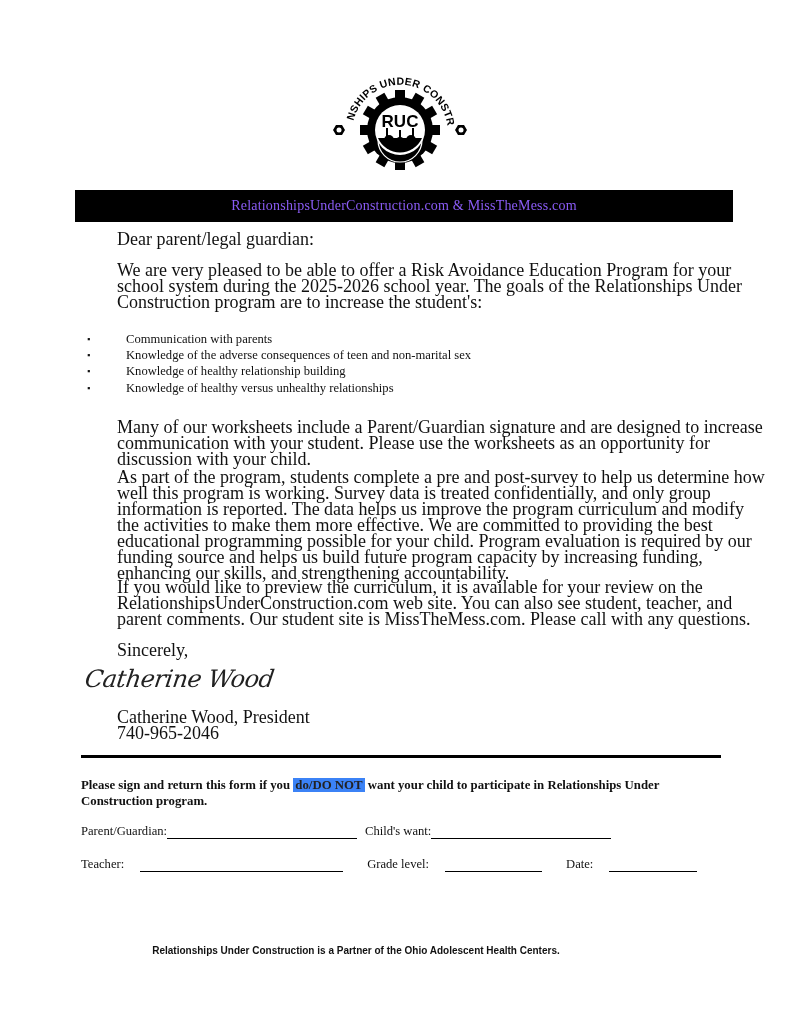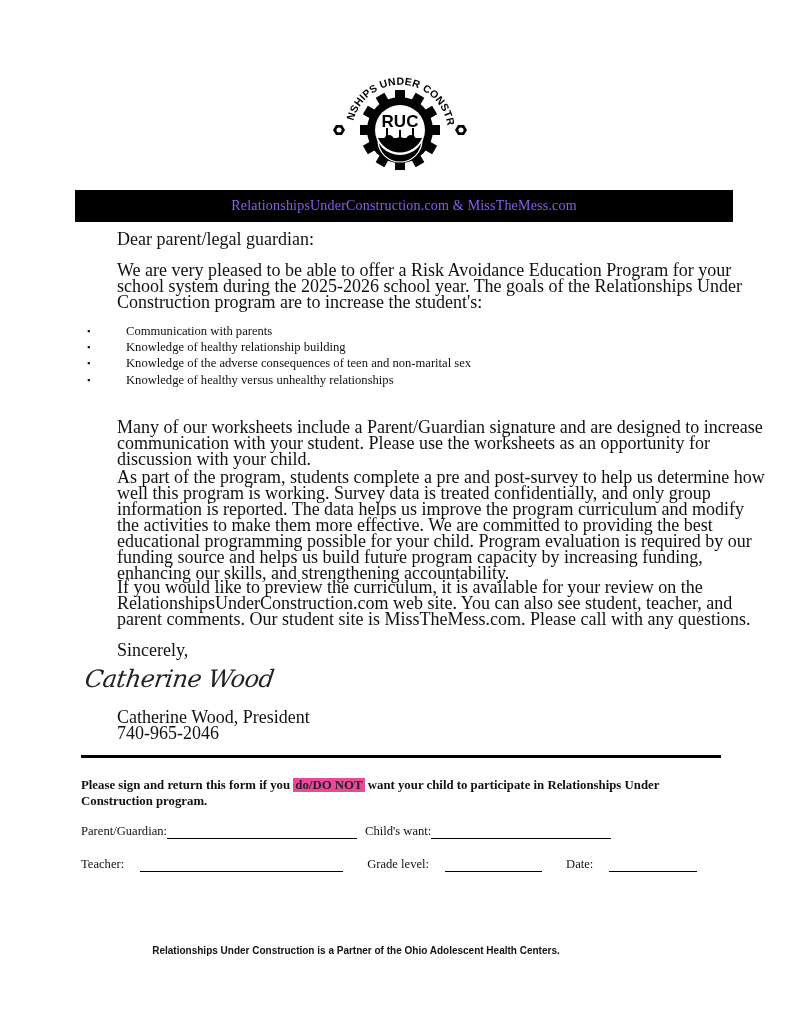--- a/index.html
+++ b/index.html
@@ -6,36 +6,36 @@
   body { width: 791px; height: 1024px; position: relative; overflow: hidden;
          font-family: "Liberation Serif", "DejaVu Serif", serif; color: #111; }
   .logo { position: absolute; left: 325px; top: 45px; width: 150px; height: 130px; }
   .banner { position: absolute; left: 75px; top: 190px; width: 658px; height: 32px;
             background: #000; color: #8b5cf6; display: flex; align-items: center; justify-content: center;
             font-size: 14px; letter-spacing: 0.2px; }
   .body-text { position: absolute; left: 81px; width: 650px; font-size: 18px; line-height: 16px; margin-left: 36px; }
   p { margin: 0; }
   .greeting { top: 231px; }
   .intro { top: 262px; }
-  ul.goals { position: absolute; left: 81px; top: 323px; margin: 0; padding: 0; list-style: none;
+  ul.goals { position: absolute; left: 81px; top: 331px; margin: 0; padding: 0; list-style: none;
              font-size: 12.6px; line-height: 16.2px; }
   ul.goals li { position: relative; padding-left: 45px; }
   ul.goals li::before { content: "\25AA"; position: absolute; left: 6px; top: 0; font-size: 9px; }
   .para2 { top: 419px; }
   .para3 { top: 469px; }
   .para4 { top: 579px; }
   .closing { top: 642px; }
   .signature { position: absolute; left: 85px; top: 665px; font-family: "DejaVu Serif", serif;
                font-style: italic; font-size: 24px; color: #222; transform: skewX(-8deg); letter-spacing: -0.5px; }
   .signer { top: 709px; }
   .phone { top: 725px; }
   .divider { position: absolute; left: 81px; top: 755px; width: 640px; height: 3px; background: #000; }
   .form-heading { position: absolute; left: 81px; top: 777px; width: 640px; font-weight: bold;
                   font-size: 12.8px; line-height: 16px; }
-  .redacted { background: #ec4899; color: #222; padding: 0 2px; }
+  .redacted { background: #3b82f6; color: #222; padding: 0 2px; }
   .field-row { position: absolute; left: 81px; font-size: 12.6px; display: flex; align-items: flex-end; }
   .field-row .lbl { white-space: nowrap; }
   .line { display: inline-block; border-bottom: 1px solid #000; height: 12px; margin-right: 8px; }
   .row1 { top: 824px; justify-content: flex-end; }
   .row2 { top: 857px; gap: 16px; }
   .footer { position: absolute; left: 0; width: 712px; top: 945px; text-align: center;
             font-size: 10px; font-weight: bold; font-family: "Liberation Sans", sans-serif; }
 </style>
 </head>
 <body>
@@ -90,22 +90,22 @@
 
 <div class="banner">
   <span>RelationshipsUnderConstruction.com &amp; MissTheMess.com</span>
 </div>
 
 <p class="body-text greeting">Dear parent/legal guardian:</p>
 <p class="body-text intro">We are very pleased to be able to offer a Risk Avoidance Education Program for your school system during the 2025-2026 school year.  The goals of the Relationships Under Construction program are to increase the student's:</p>
 
 <ul class="goals">
   <li>Communication with parents</li>
+  <li>Knowledge of the adverse consequences of teen and non-marital sex</li>
   <li>Knowledge of healthy relationship building</li>
-  <li>Knowledge of the adverse consequences of teen and non-marital sex</li>
   <li>Knowledge of healthy versus unhealthy relationships</li>
 </ul>
 
 <p class="body-text para2">Many of our worksheets include a Parent/Guardian signature and are designed to increase communication with your student.  Please use the worksheets as an opportunity for discussion with your child.</p>
 <p class="body-text para3">As part of the program, students complete a pre and post-survey to help us determine how well this program is working. Survey data is treated confidentially, and only group information is reported. The data helps us improve the program curriculum and modify the activities to make them more effective.  We are committed to providing the best educational programming possible for your child.  Program evaluation is required by our funding source and helps us build future program capacity by increasing funding, enhancing our skills, and strengthening accountability.</p>
 <p class="body-text para4">If you would like to preview the curriculum, it is available for your review on the RelationshipsUnderConstruction.com web site.  You can also see student, teacher, and parent comments.  Our student site is MissTheMess.com.  Please call with any questions.</p>
 
 <p class="body-text closing">Sincerely,</p>
 <div class="signature">Catherine Wood</div>
 <p class="body-text signer">Catherine Wood, President</p>

